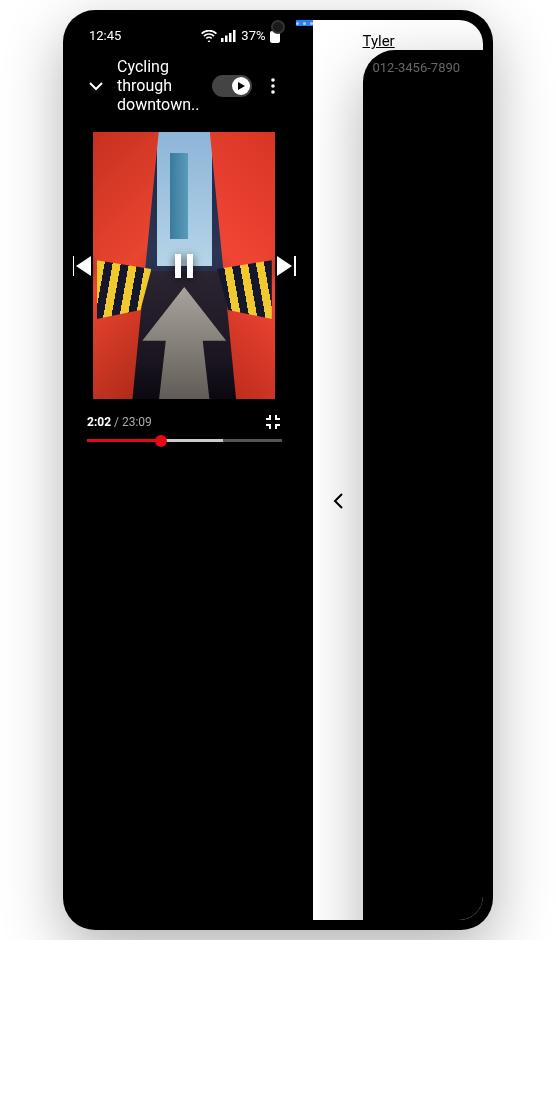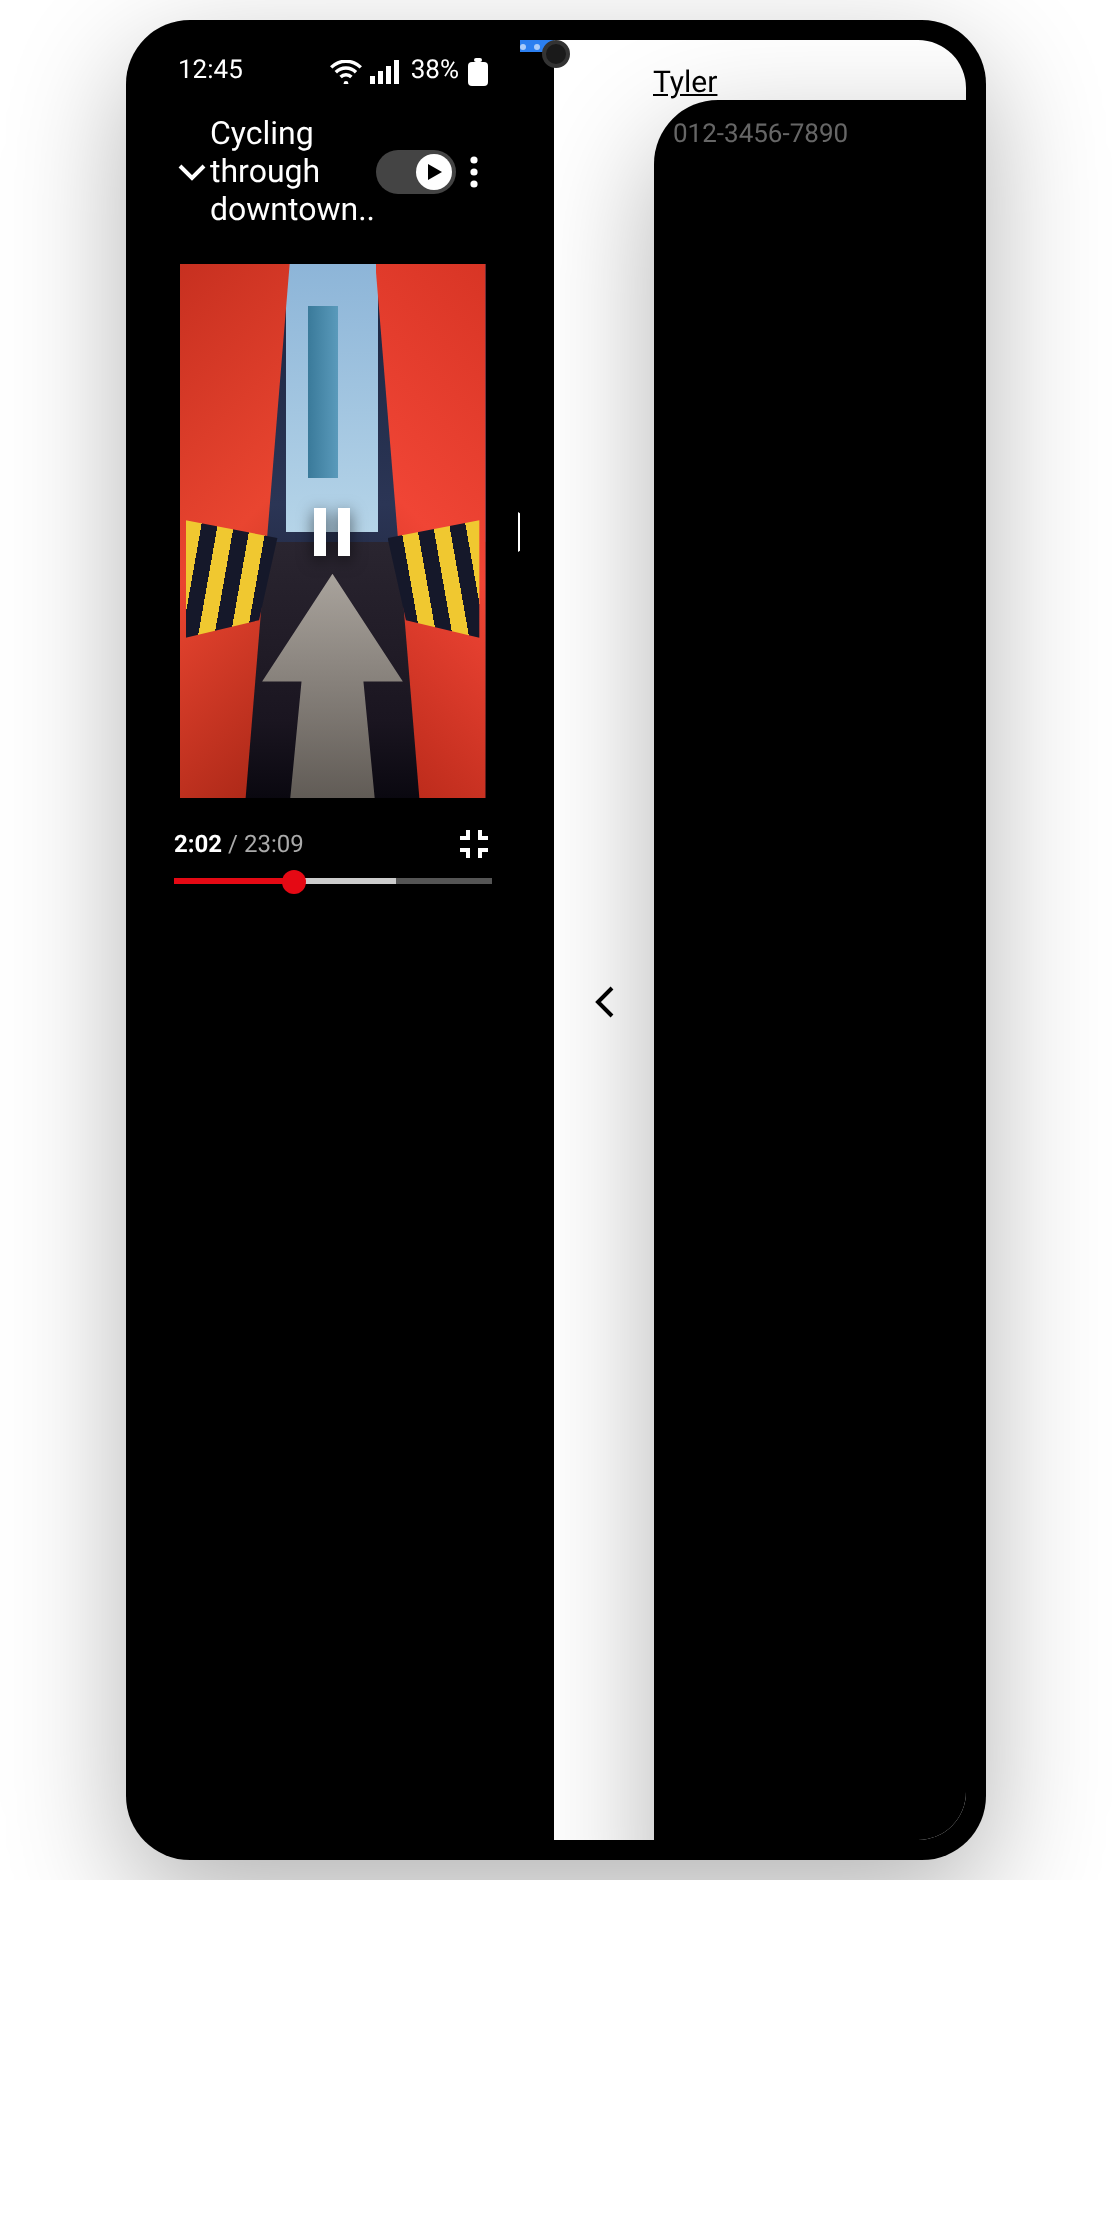--- a/index.html
+++ b/index.html
@@ -58,20 +58,21 @@
     }
     .status-right {
       display: flex;
       align-items: center;
       gap: 4px;
     }
     .video-header {
       display: flex;
       align-items: center;
       padding: 10px 14px;
+      gap: 12px;
     }
     .video-title {
       flex: 1;
       font-size: 16px;
       font-weight: 400;
     }
     .toggle-pip {
       width: 40px;
       height: 22px;
       background: #444;
@@ -295,21 +296,21 @@
         <div class="status-right">
           <svg class="icon-svg" width="16" height="12" viewBox="0 0 16 12">
               <path fill="#fff" d="M8 10.5a1.2 1.2 0 100 2.4 1.2 1.2 0 000-2.4zm-3.3-2.6a4.7 4.7 0 016.6 0l-1.2 1.2a3 3 0 00-4.2 0zM2.3 5.5a8 8 0 0111.3 0l-1.2 1.2a6.3 6.3 0 00-8.9 0zM0 3.1a11.3 11.3 0 0116 0l-1.2 1.2a9.6 9.6 0 00-13.6 0z"></path>
             </svg>
           <svg class="icon-svg" width="16" height="12" viewBox="0 0 16 12">
               <rect fill="#fff" x="0" y="8" width="2.5" height="4"></rect>
               <rect fill="#fff" x="4" y="5.5" width="2.5" height="6.5"></rect>
               <rect fill="#fff" x="8" y="3" width="2.5" height="9"></rect>
               <rect fill="#fff" x="12" y="0" width="2.5" height="12"></rect>
             </svg>
-          <span>38%</span>
+          <span>37%</span>
           <svg class="icon-svg" width="10" height="14" viewBox="0 0 10 14">
               <rect fill="#fff" x="3" y="0" width="4" height="2" rx="1"></rect>
               <rect fill="#fff" x="0" y="2" width="10" height="12" rx="2"></rect>
             </svg>
         </div>
       </div>
 
       <div class="video-header">
         <svg class="icon-svg" width="18" height="18" viewBox="0 0 18 18">
             <path fill="none" stroke="#fff" stroke-width="2" d="M3 6l6 6 6-6"></path>

